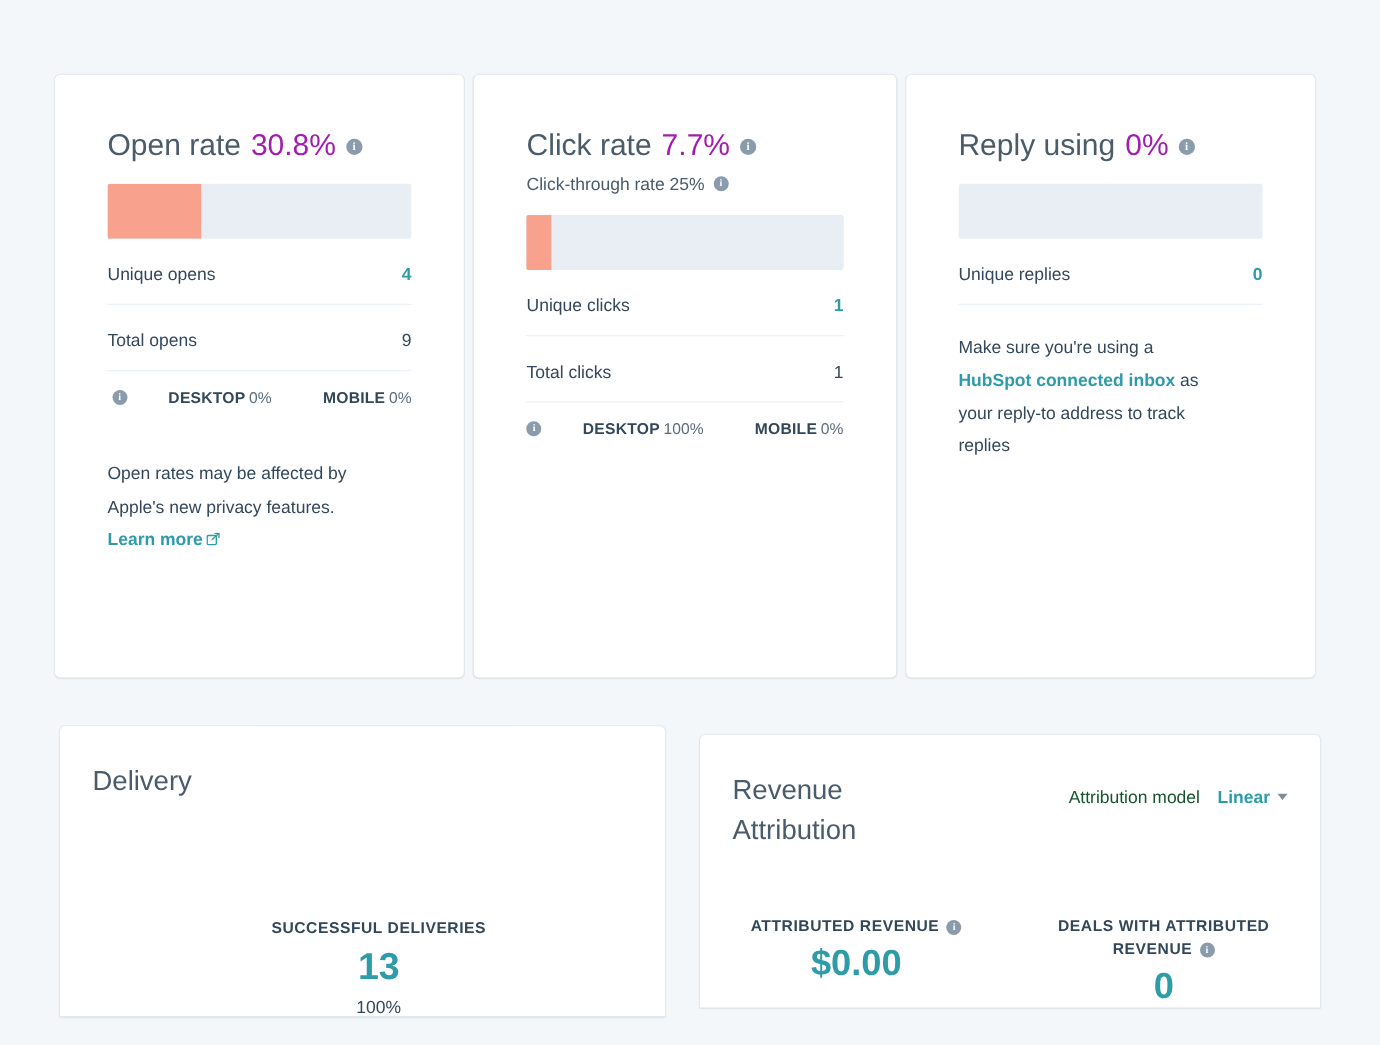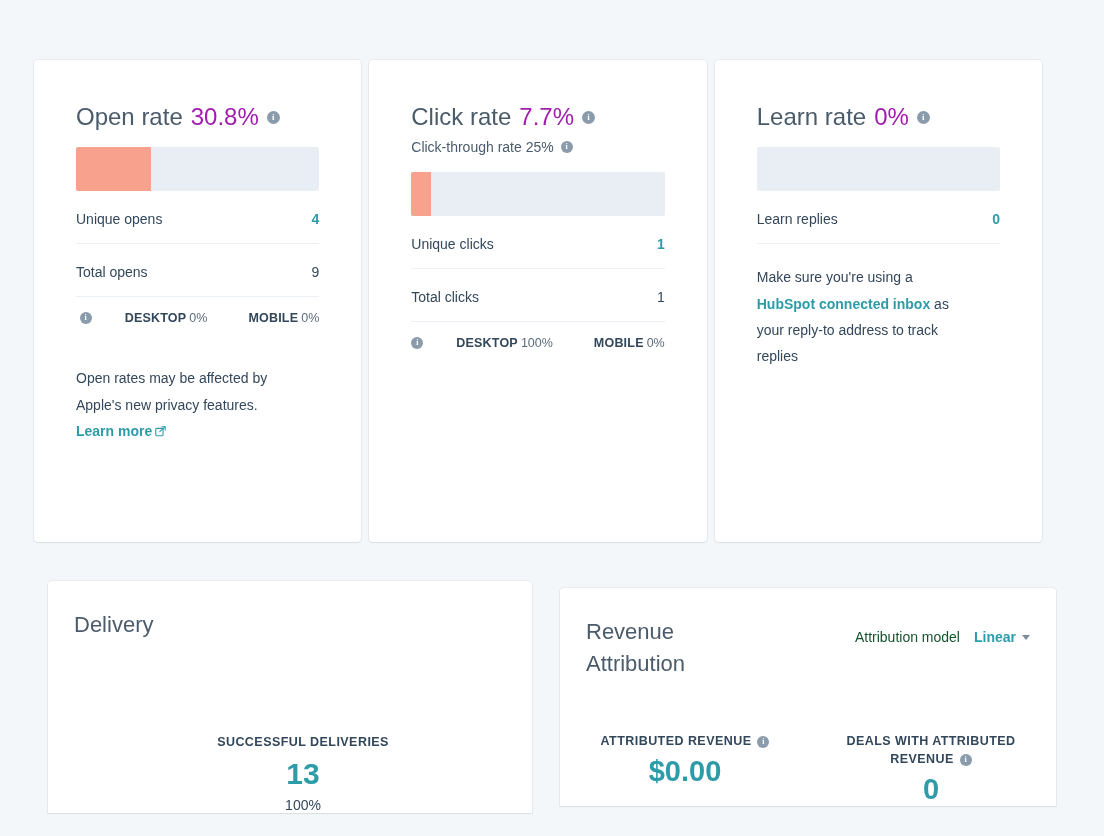--- a/index.html
+++ b/index.html
@@ -34,21 +34,21 @@
     white-space: nowrap;
   }
   .page-title .count {
     color: #2E9CA8;
     font-weight: 300;
   }
 
   
   .top-row {
     position: absolute;
-    left: 34px;
+    left: 44px;
     top: 60px;
     width: 1008px;
     height: 482px;
     display: flex;
     gap: 8px;
   }
   .card {
     background: #FFFFFF;
     border-radius: 4px;
     box-shadow: 0 1px 2px rgba(0,0,0,0.06), 0 0 0 1px rgba(203,214,226,0.35);
@@ -384,31 +384,31 @@
         </span>
         <span class="dev-group">
           <span class="dev-name">MOBILE</span>
           <span class="dev-val">0%</span>
         </span>
       </div>
     </div>
 
     <div class="card rate-card">
       <div class="rate-head">
-        <span>Learn rate</span>
+        <span>Reply using</span>
         <span class="rate-value">0%</span>
         <span class="info-icon">i</span>
       </div>
 
       <div class="bar-track">
         <div class="bar-fill" id="reply-bar" style="width: 0%;"></div>
       </div>
 
       <div class="metric-row">
-        <span class="m-label">Learn replies</span>
+        <span class="m-label">Unique replies</span>
         <span class="m-value accent">0</span>
       </div>
 
       <div class="reply-note">
         <span>Make sure you're using a</span>
         <span class="link">HubSpot connected inbox</span>
         <span>as your reply-to address to track replies</span>
       </div>
     </div>
 

